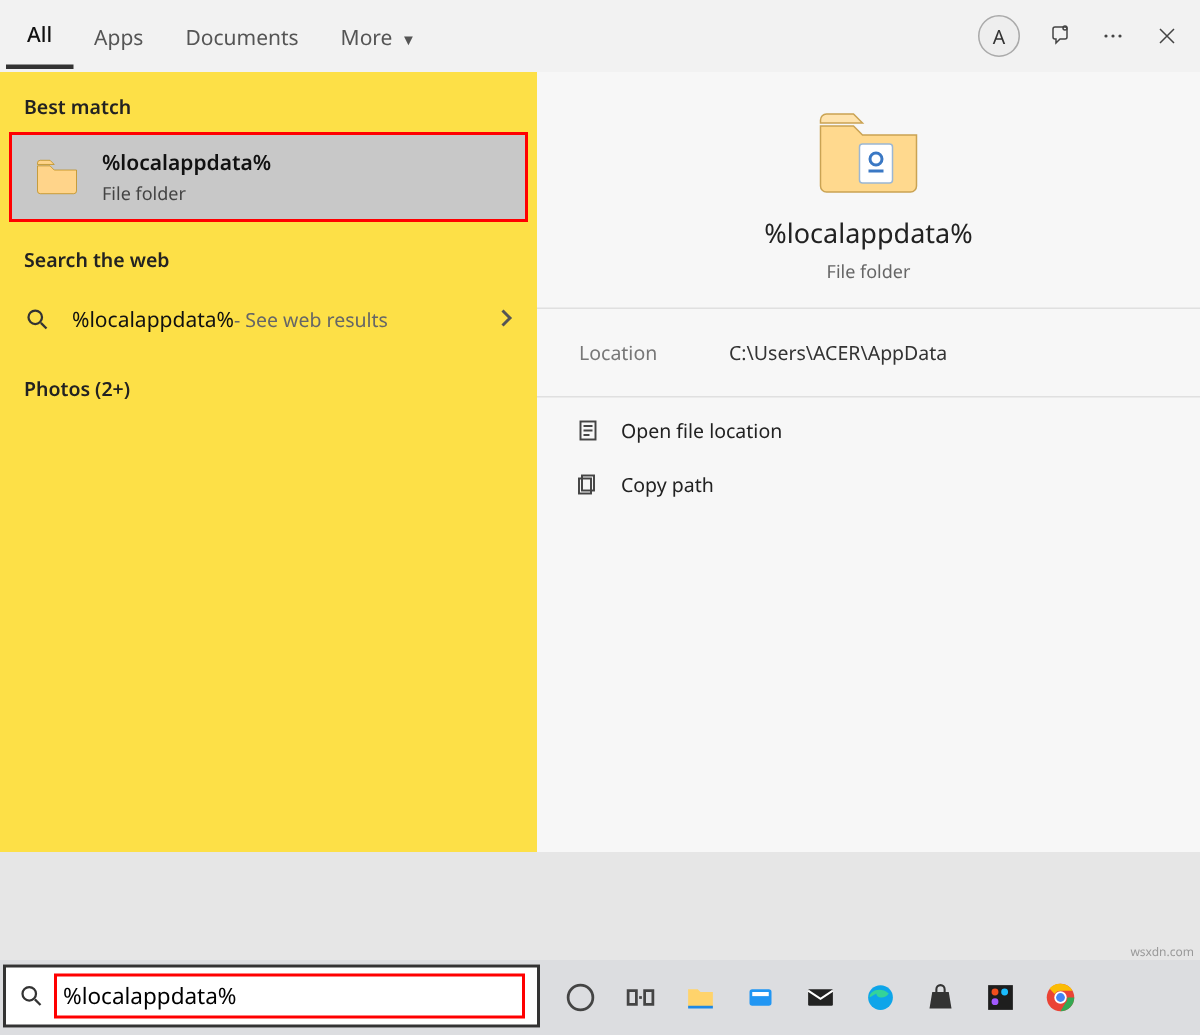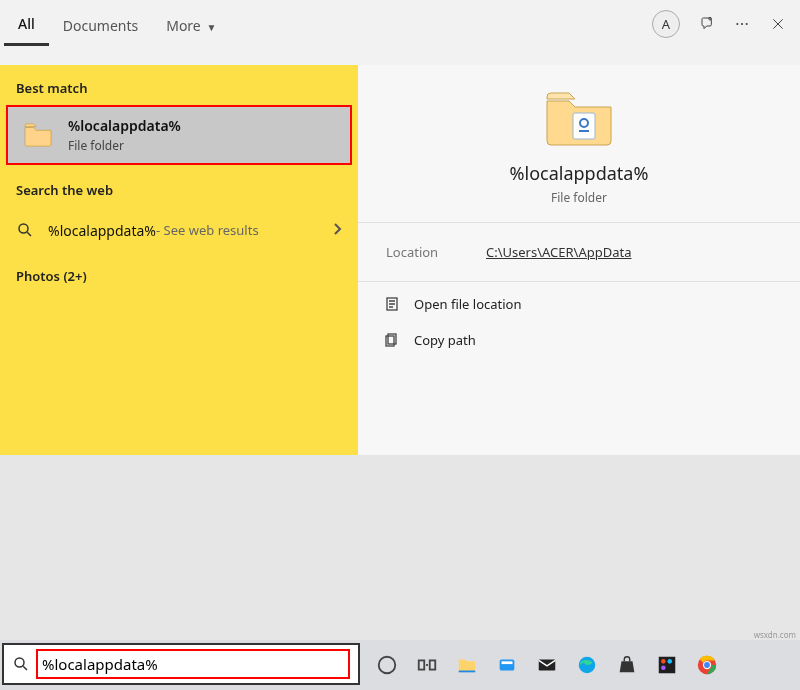--- a/index.html
+++ b/index.html
@@ -1,18 +1,18 @@
 <!DOCTYPE html>
 <html><head>
 <meta charset="utf-8">
 <style>
   * { box-sizing: border-box; margin: 0; padding: 0; font-family: "Segoe UI", system-ui, sans-serif; }
   body { width: 800px; height: 690px; background: #e6e6e6; overflow: hidden; position: relative; }
 
-  .panel { position: absolute; top: 0; left: 0; width: 800px; height: 455px; background: #f2f2f2; display: flex; flex-direction: column; gap: 17px; }
+  .panel { position: absolute; top: 0; left: 0; width: 800px; height: 568px; background: #f2f2f2; display: flex; flex-direction: column; }
 
   
   .tabs { display: flex; align-items: center; height: 48px; padding: 0 4px; position: relative; }
   .tab { padding: 12px 14px 10px; font-size: 14px; color: #555; cursor: pointer; }
   .tab.active { color: #111; border-bottom: 3px solid #333; font-weight: 500; }
   .more-chev { font-size: 10px; margin-left: 2px; }
   .tabs .spacer { flex: 1; }
   .avatar { width: 28px; height: 28px; border-radius: 50%; border: 1px solid #aaa; background: #eee; display: flex; align-items: center; justify-content: center; font-size: 13px; color: #333; margin: 0 8px; }
   .hdr-btn { width: 36px; height: 36px; display: flex; align-items: center; justify-content: center; color: #444; cursor: pointer; }
   .hdr-btn svg { width: 16px; height: 16px; }
@@ -36,21 +36,21 @@
   .web-row .chev { margin-left: auto; color: #555; }
 
   
   .preview { display: flex; flex-direction: column; align-items: center; padding: 24px 24px 16px; border-bottom: 1px solid #e0e0e0; }
   .preview .big-folder { width: 72px; height: 58px; margin-bottom: 14px; }
   .preview .name { font-size: 18px; color: #222; margin-bottom: 4px; }
   .preview .type { font-size: 12px; color: #666; }
 
   .meta { display: flex; padding: 20px 28px; font-size: 13px; border-bottom: 1px solid #e0e0e0; }
   .meta .key { color: #777; width: 100px; }
-  .meta .val { color: #333; text-decoration: underline; cursor: pointer; }
+  .meta .val { color: #333; cursor: pointer; }
 
   .actions { padding: 4px 4px; }
   .action { display: flex; align-items: center; height: 36px; padding: 16px 22px; cursor: pointer; font-size: 13px; color: #222; }
   .action.highlight { background: #e9e9e9; border: 2px solid red; margin: 0 4px; padding: 0 18px; }
   .action .ico { width: 16px; height: 16px; margin-right: 14px; display: flex; align-items: center; justify-content: center; }
   .action svg { stroke: #444; fill: none; stroke-width: 1.3; }
 
   
   .bottom { position: absolute; left: 0; bottom: 0; width: 800px; height: 50px; background: #dcdde0; display: flex; align-items: center; }
   .searchbar { width: 358px; height: 42px; margin: 0 2px 2px 2px; background: #fff; border: 2px solid #333; display: flex; align-items: center; padding: 0 8px; }
@@ -60,20 +60,21 @@
   .tb-ico { width: 22px; height: 22px; display: flex; align-items: center; justify-content: center; }
 
   .watermark { position: absolute; right: 4px; bottom: 50px; font-size: 8px; color: #999; }
 </style>
 </head>
 <body>
 
 <div class="panel">
   <div class="tabs">
     <div class="tab active">All</div>
+    <div class="tab">Apps</div>
     <div class="tab">Documents</div>
     <div class="tab"><span>More</span> <span class="more-chev">▼</span></div>
     <div class="spacer"></div>
     <div class="avatar">A</div>
     <div class="hdr-btn">
       <svg viewBox="0 0 24 24" fill="none" stroke="currentColor" stroke-width="1.5">
           <path d="M8 3h10a2 2 0 0 1 2 2v8a2 2 0 0 1-2 2h-5l-4 4v-4H8a2 2 0 0 1-2-2V5a2 2 0 0 1 2-2z"></path>
           <circle cx="18" cy="4" r="2"></circle>
         </svg>
     </div>

